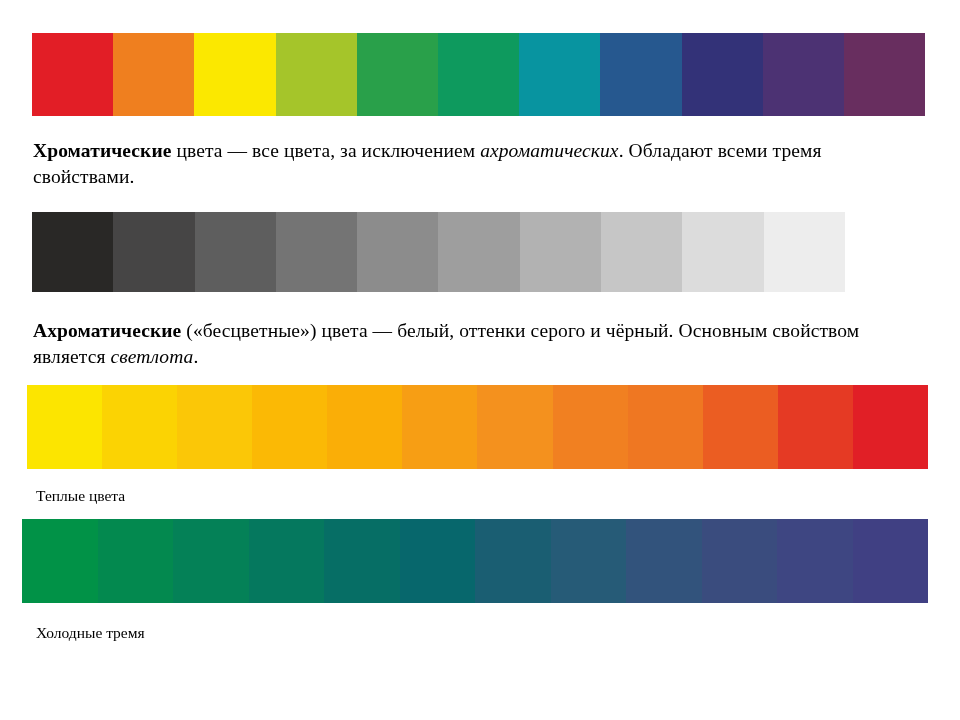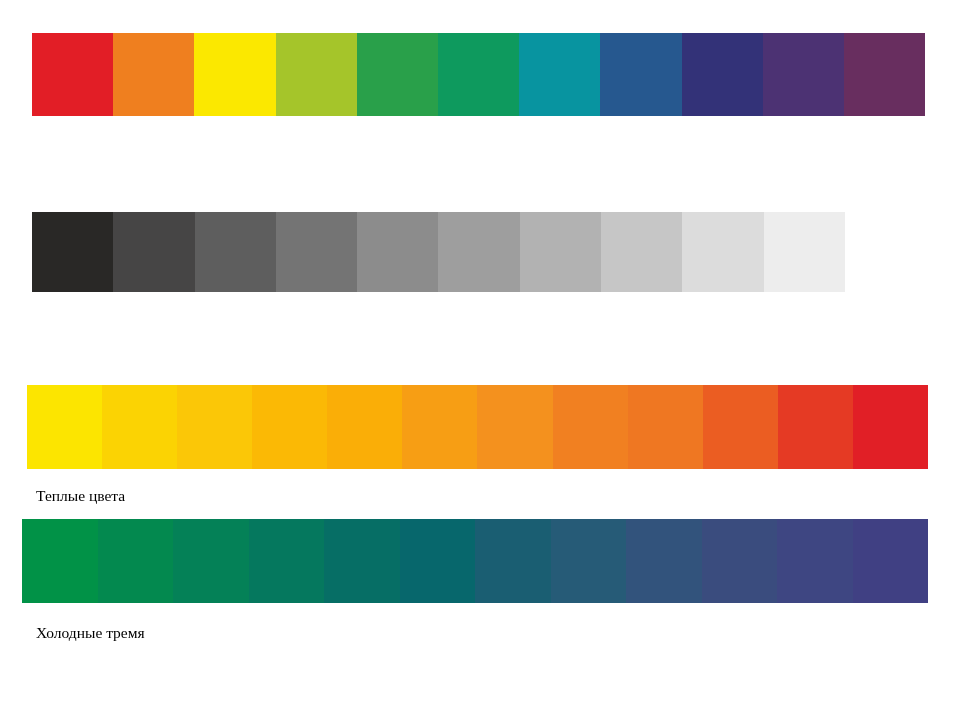--- a/index.html
+++ b/index.html
@@ -111,34 +111,36 @@
       <div class="sw" style="background: rgb(165, 197, 42);"></div>
       <div class="sw" style="background: rgb(41, 160, 74);"></div>
       <div class="sw" style="background: rgb(14, 154, 94);"></div>
       <div class="sw" style="background: rgb(8, 148, 160);"></div>
       <div class="sw" style="background: rgb(38, 88, 143);"></div>
       <div class="sw" style="background: rgb(51, 50, 120);"></div>
       <div class="sw" style="background: rgb(76, 50, 115);"></div>
       <div class="sw" style="background: rgb(104, 46, 95);"></div>
     </div>
 
+  <div class="para" id="para-chromatic"><b>Хроматические</b><span> цвета — все цвета, за исключением </span><i>ахроматических</i><span>. Обладают всеми тремя свойствами.</span></div>
 
   <div class="strip" id="achromatic-strip">
       <div class="sw" style="background: rgb(41, 40, 38);"></div>
       <div class="sw" style="background: rgb(70, 69, 69);"></div>
       <div class="sw" style="background: rgb(94, 94, 94);"></div>
       <div class="sw" style="background: rgb(116, 116, 116);"></div>
       <div class="sw" style="background: rgb(140, 140, 140);"></div>
       <div class="sw" style="background: rgb(158, 158, 158);"></div>
       <div class="sw" style="background: rgb(178, 178, 178);"></div>
       <div class="sw" style="background: rgb(198, 198, 198);"></div>
       <div class="sw" style="background: rgb(220, 220, 220);"></div>
       <div class="sw" style="background: rgb(237, 237, 237);"></div>
     </div>
 
+  <div class="para" id="para-achromatic"><b>Ахроматические</b><span> («бесцветные») цвета — белый, оттенки серого и чёрный. Основным свойством является </span><i>светлота</i><span>.</span></div>
 
   <div class="strip" id="warm-strip">
       <div class="sw" style="background: rgb(252, 229, 0);"></div>
       <div class="sw" style="background: rgb(251, 211, 3);"></div>
       <div class="sw" style="background: rgb(251, 199, 7);"></div>
       <div class="sw" style="background: rgb(251, 185, 5);"></div>
       <div class="sw" style="background: rgb(250, 174, 7);"></div>
       <div class="sw" style="background: rgb(247, 158, 20);"></div>
       <div class="sw" style="background: rgb(244, 145, 30);"></div>
       <div class="sw" style="background: rgb(241, 128, 33);"></div>

